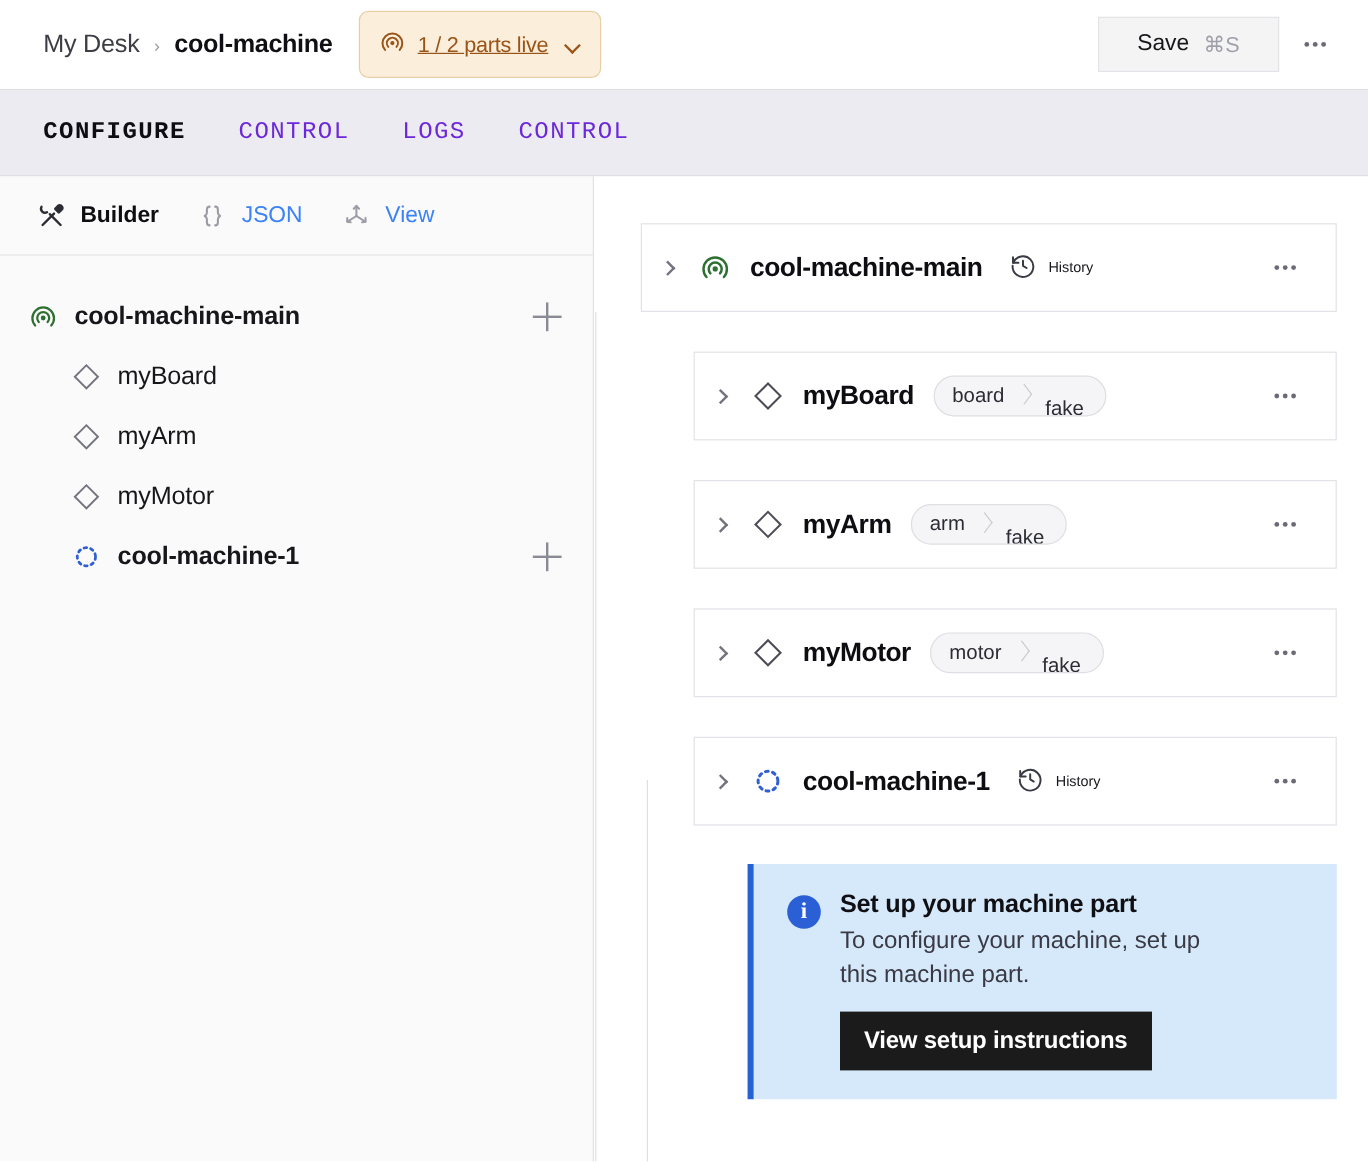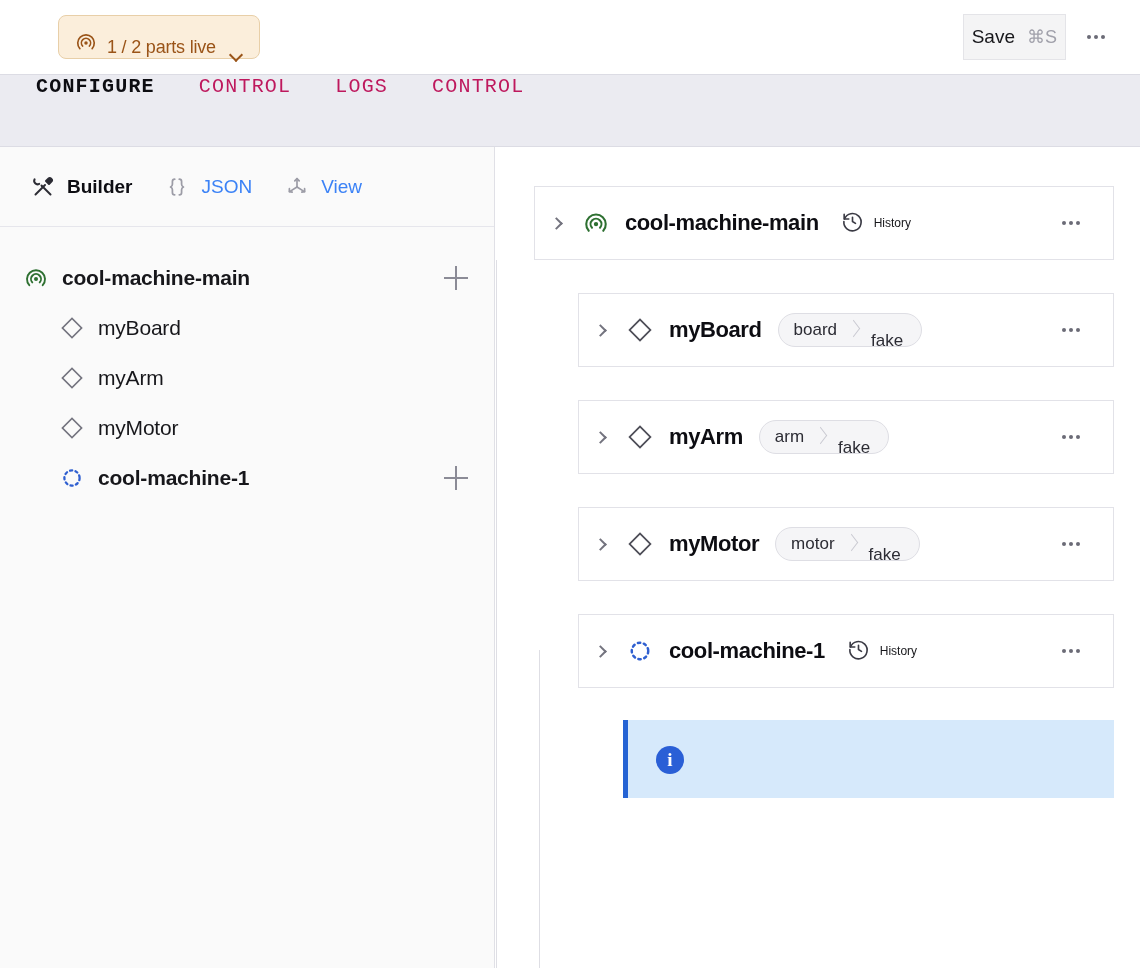--- a/index.html
+++ b/index.html
@@ -37,30 +37,31 @@
   .bc-current {
     font-size: 21px;
     font-weight: 700;
     color: #101014;
     letter-spacing: -0.3px;
   }
 
   .live-badge {
     margin-left: 22px;
     display: inline-flex;
-    align-items: flex-end;
+    align-items: center;
     gap: 10px;
-    height: 44px;
+    height: 56px;
     padding: 0 16px;
     border: 1px solid #e8cfa8;
     border-radius: 8px;
     background: #fbeedb;
     color: #9a5418;
     font-size: 18px;
     cursor: pointer;
+    text-decoration: underline;
   }
   .live-badge .lb-text { letter-spacing: -0.2px; white-space: nowrap; }
   .chev-down {
     width: 13px; height: 8px;
     position: relative;
     margin-left: 4px;
   }
   .chev-down::before {
     content: "";
     position: absolute;
@@ -75,21 +76,21 @@
     margin-left: auto;
     display: flex;
     align-items: center;
     gap: 10px;
   }
   .save-btn {
     display: inline-flex;
     align-items: center;
     gap: 12px;
     height: 46px;
-    padding: 0 8px;
+    padding: 0 32px;
     background: #f4f4f5;
     border: 1px solid #e4e4e8;
     font-size: 19px;
     color: #17171b;
     cursor: pointer;
   }
   .save-btn .kbd { color: #a0a0aa; font-size: 18px; }
   .dots-btn {
     width: 40px; height: 40px;
     display: flex; align-items: center; justify-content: center;
@@ -103,44 +104,45 @@
     background: #6b6b76; display: block;
   }
 
   
   .tabbar {
     height: 73px;
     background: #ebebf1;
     border-top: 1px solid #dcdce4;
     border-bottom: 1px solid #dcdce4;
     display: flex;
+    align-items: center;
     padding: 0 36px;
     gap: 44px;
   }
   .tab {
     font-family: "Liberation Mono", monospace;
     font-size: 20px;
     letter-spacing: 1.2px;
-    color: #be185d;
+    color: #6d28d9;
     cursor: pointer;
   }
   .tab.active { color: #0d0d12; font-weight: 700; }
 
   
   .split { display: flex; height: 821px; }
 
   .sidebar {
     width: 495px;
     background: #fafafa;
     border-right: 1px solid #e0e0e6;
     display: flex;
     flex-direction: column;
   }
   .sidebar-toolbar {
-    height: 80px;
+    height: 66px;
     border-bottom: 1px solid #e6e6ec;
     display: flex;
     align-items: center;
     padding-left: 30px;
     gap: 32px;
   }
   .stool {
     display: inline-flex;
     align-items: center;
     gap: 11px;
@@ -318,20 +320,25 @@
     padding: 13px 20px;
     cursor: pointer;
     font-family: "Liberation Sans", sans-serif;
     letter-spacing: -0.2px;
   }
 </style>
 </head>
 <body>
 
 <div class="topbar">
+  <div class="breadcrumb">
+    <span class="bc-link">My Desk</span>
+    <span class="bc-sep">›</span>
+    <span class="bc-current">cool-machine</span>
+  </div>
 
   <div class="live-badge">
     <span class="ic">
       <svg width="22" height="22" viewBox="0 0 24 24" fill="none" stroke="#9a5418" stroke-width="1.8" stroke-linecap="round">
         <circle cx="12" cy="13" r="1.9" fill="#9a5418" stroke="none"></circle>
         <path d="M8.3 16.4a5 5 0 1 1 7.4 0"></path>
         <path d="M5.3 19.2a9 9 0 1 1 13.4 0"></path>
       </svg>
     </span>
     <span class="lb-text">1 / 2 parts live</span>
@@ -576,16 +583,21 @@
       </span>
       <button class="dots-btn">
         <i></i>
           <i></i>
           <i></i>
       </button>
     </div>
 
     <div class="alert" style="margin-left:89px; margin-top:32px;">
       <span class="alert-ic">i</span>
+      <div>
+        <div class="alert-title">Set up your machine part</div>
+        <div class="alert-body">To configure your machine, set up this machine part.</div>
+        <button class="alert-btn">View setup instructions</button>
+      </div>
     </div>
 
   </div>
 </div>
 
 </body></html>

